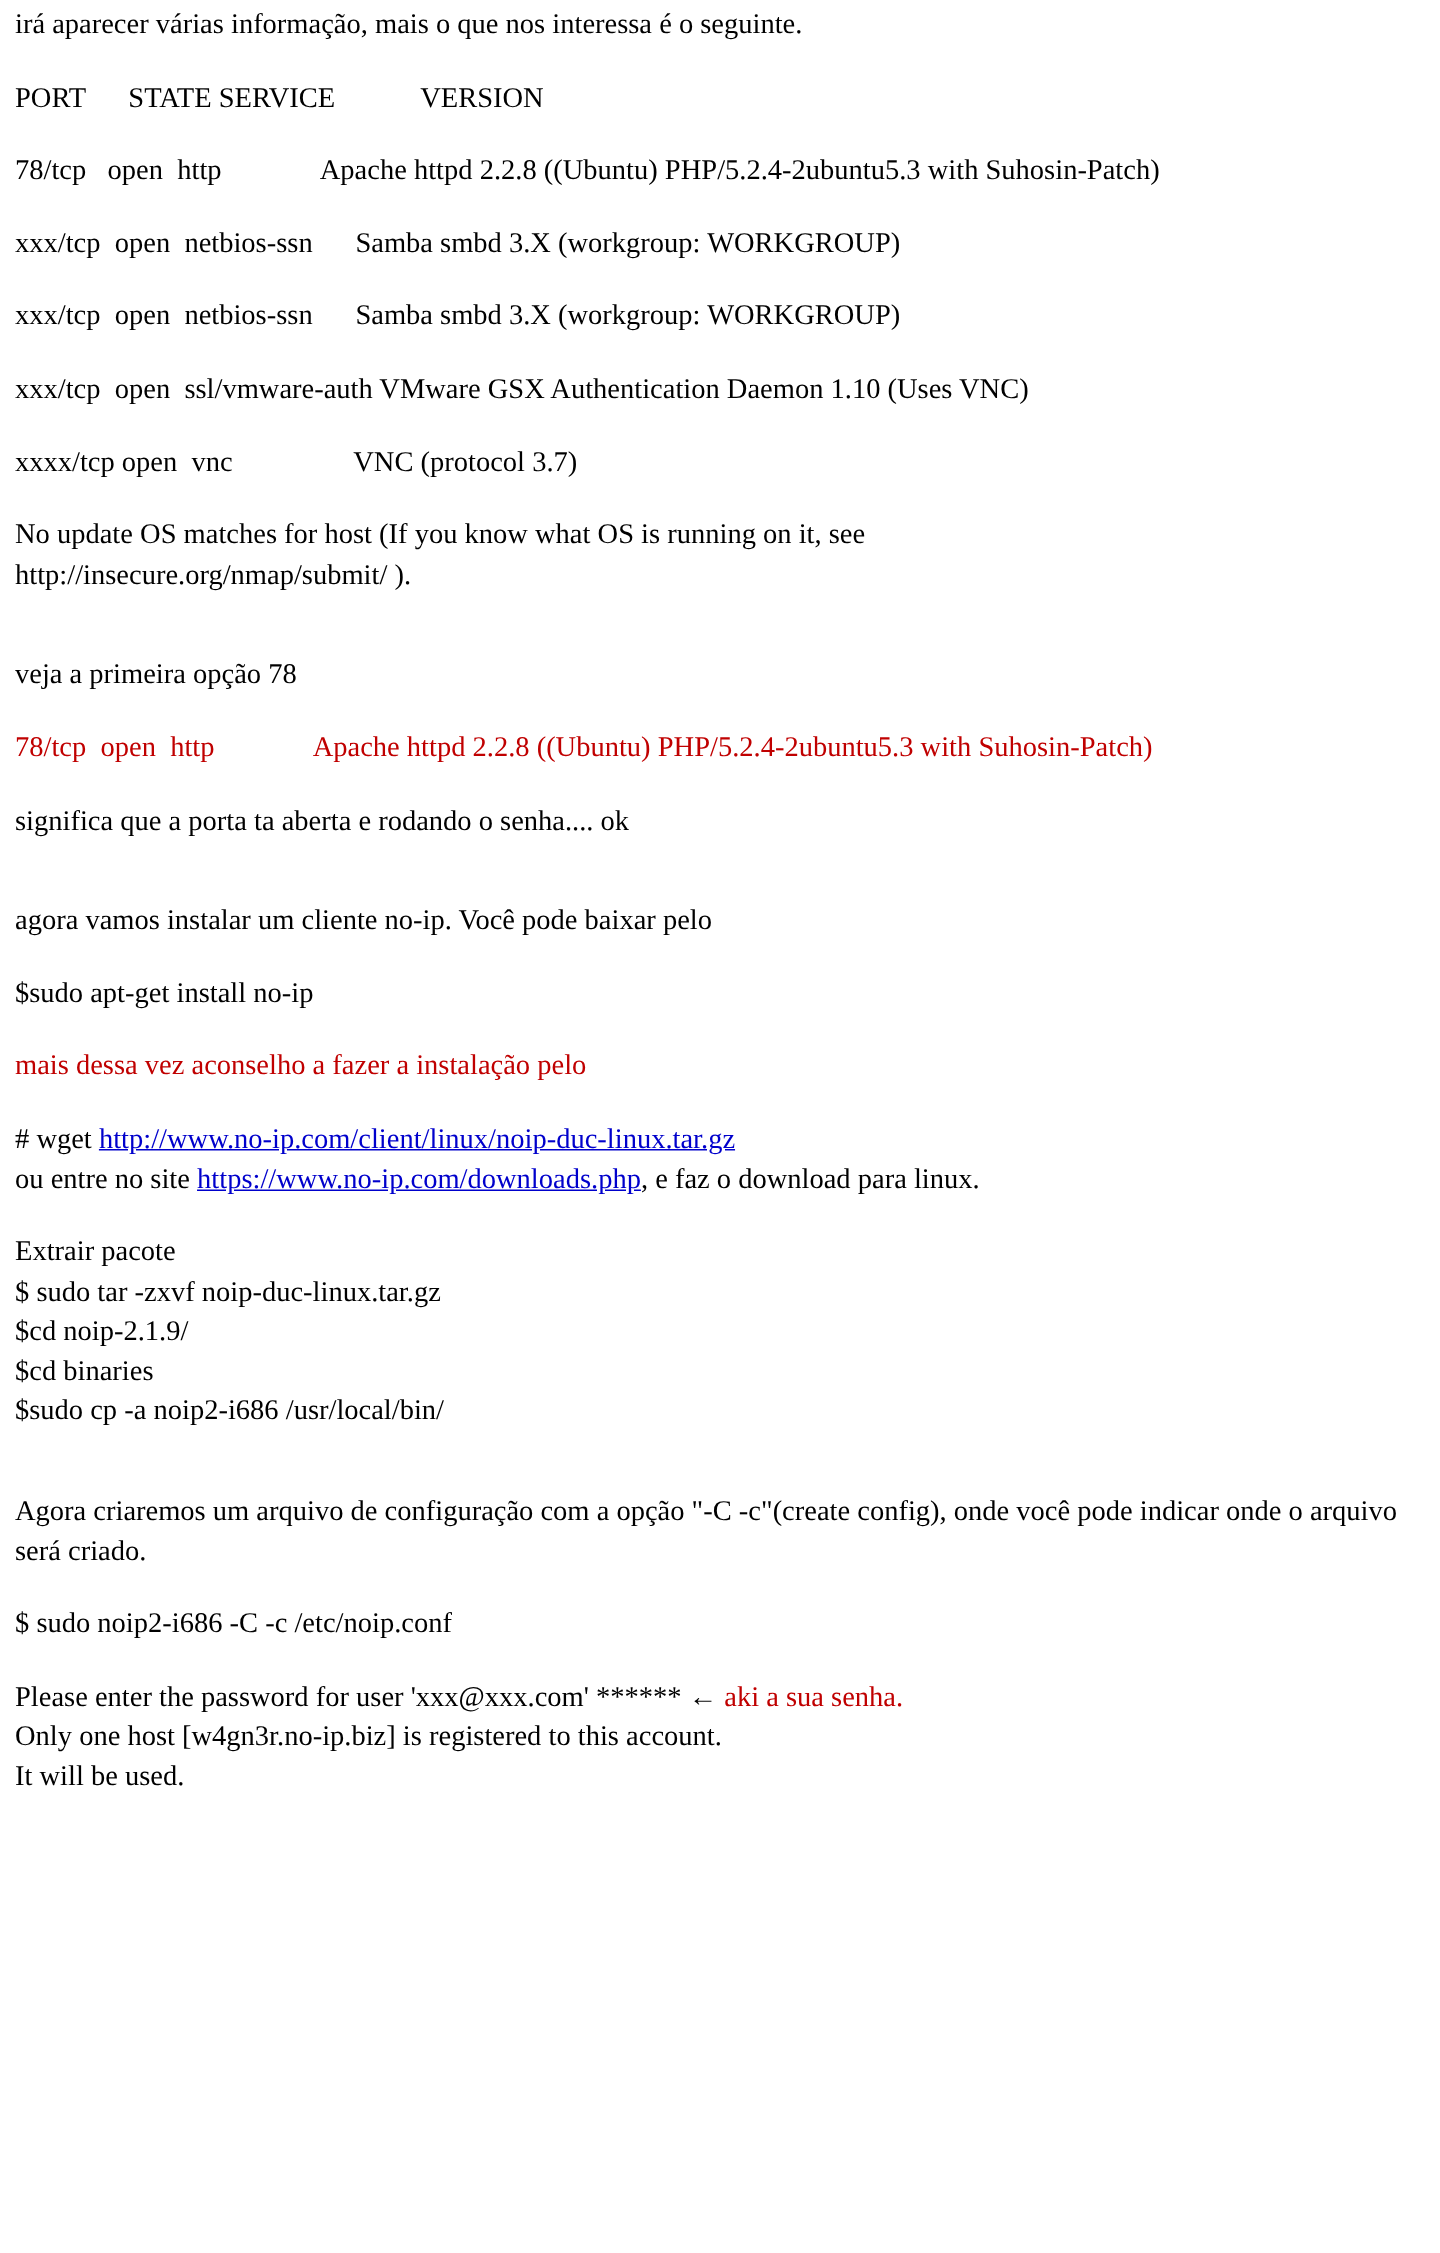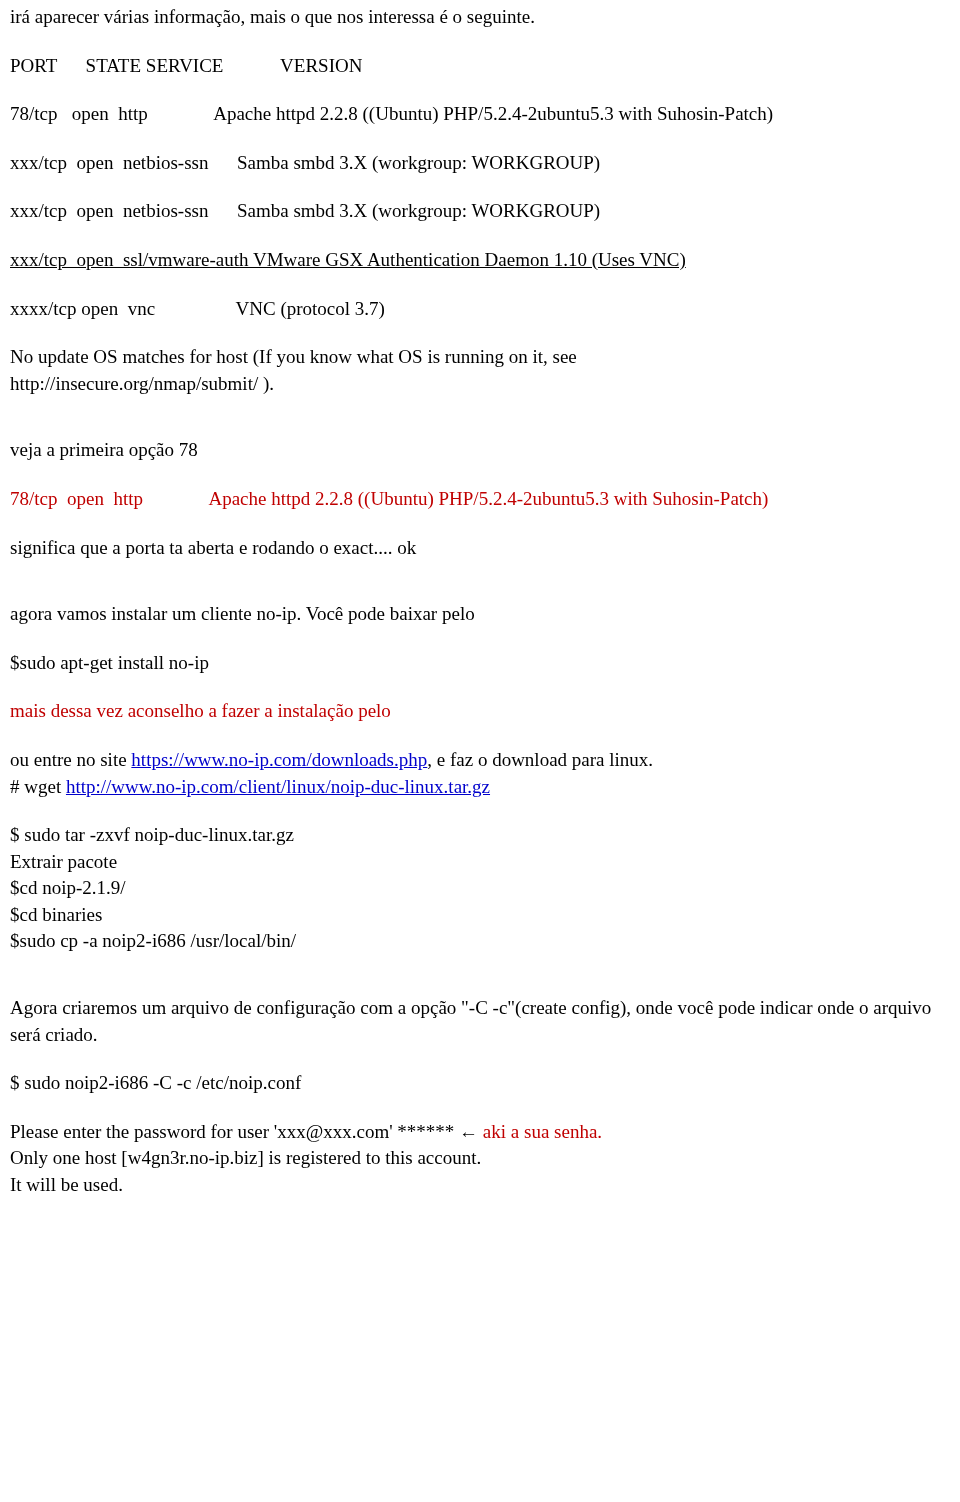--- a/index.html
+++ b/index.html
@@ -23,52 +23,52 @@
 </head>
 <body>
 
 <p>irá aparecer várias informação, mais o que nos interessa é o seguinte.</p>
 
 <p class="gray" style="white-space: pre;">PORT      STATE SERVICE            VERSION</p>
 
 <p class="gray" style="white-space: pre;">78/tcp   open  http              Apache httpd 2.2.8 ((Ubuntu) PHP/5.2.4-2ubuntu5.3 with Suhosin-Patch)</p>
 <p class="gray" style="white-space: pre;">xxx/tcp  open  netbios-ssn      Samba smbd 3.X (workgroup: WORKGROUP)</p>
 <p class="gray" style="white-space: pre;">xxx/tcp  open  netbios-ssn      Samba smbd 3.X (workgroup: WORKGROUP)</p>
-<p class="gray" style="white-space: pre; text-decoration: underline;">xxx/tcp  open  ssl/vmware-auth VMware GSX Authentication Daemon 1.10 (Uses VNC)</p>
+<p class="gray" style="white-space: pre;">xxx/tcp  open  ssl/vmware-auth VMware GSX Authentication Daemon 1.10 (Uses VNC)</p>
 <p class="gray" style="white-space: pre;">xxxx/tcp open  vnc                 VNC (protocol 3.7)</p>
 
 <div class="tight double-space">
 <p class="gray">No update OS matches for host (If you know what OS is running on it, see</p>
 <p class="gray">http://insecure.org/nmap/submit/ ).</p>
 </div>
 
 <p>veja a primeira opção 78</p>
 
 <p class="red" style="white-space: pre;">78/tcp  open  http              Apache httpd 2.2.8 ((Ubuntu) PHP/5.2.4-2ubuntu5.3 with Suhosin-Patch)</p>
 
-<p class="double-space">significa que a porta ta aberta e rodando o exact.... ok</p>
+<p class="double-space">significa que a porta ta aberta e rodando o senha.... ok</p>
 
 <p>agora vamos instalar um cliente no-ip. Você pode baixar pelo</p>
 
 <p>$sudo apt-get install no-ip</p>
 
 <p class="red">mais dessa vez aconselho a fazer a instalação pelo</p>
 
 <div class="tight block">
   <p>
-    <span>ou entre no site </span><a href="#">https://www.no-ip.com/downloads.php</a><span>, e faz o download para linux.</span>
+    <span># wget </span><a href="#">http://www.no-ip.com/client/linux/noip-duc-linux.tar.gz</a>
   </p>
   <p>
-    <span># wget </span><a href="#">http://www.no-ip.com/client/linux/noip-duc-linux.tar.gz</a>
+    <span>ou entre no site </span><a href="#">https://www.no-ip.com/downloads.php</a><span>, e faz o download para linux.</span>
   </p>
 </div>
 
 <div class="tight double-space">
+  <p>Extrair pacote</p>
   <p>$ sudo tar -zxvf noip-duc-linux.tar.gz</p>
-  <p>Extrair pacote</p>
   <p>$cd noip-2.1.9/</p>
   <p>$cd binaries</p>
   <p>$sudo cp -a noip2-i686 /usr/local/bin/</p>
 </div>
 
 <p>Agora criaremos um arquivo de configuração com a opção "-C -c"(create config), onde você pode indicar onde o arquivo será criado.</p>
 
 <p>$ sudo noip2-i686 -C -c /etc/noip.conf</p>
 
 <div class="tight">

